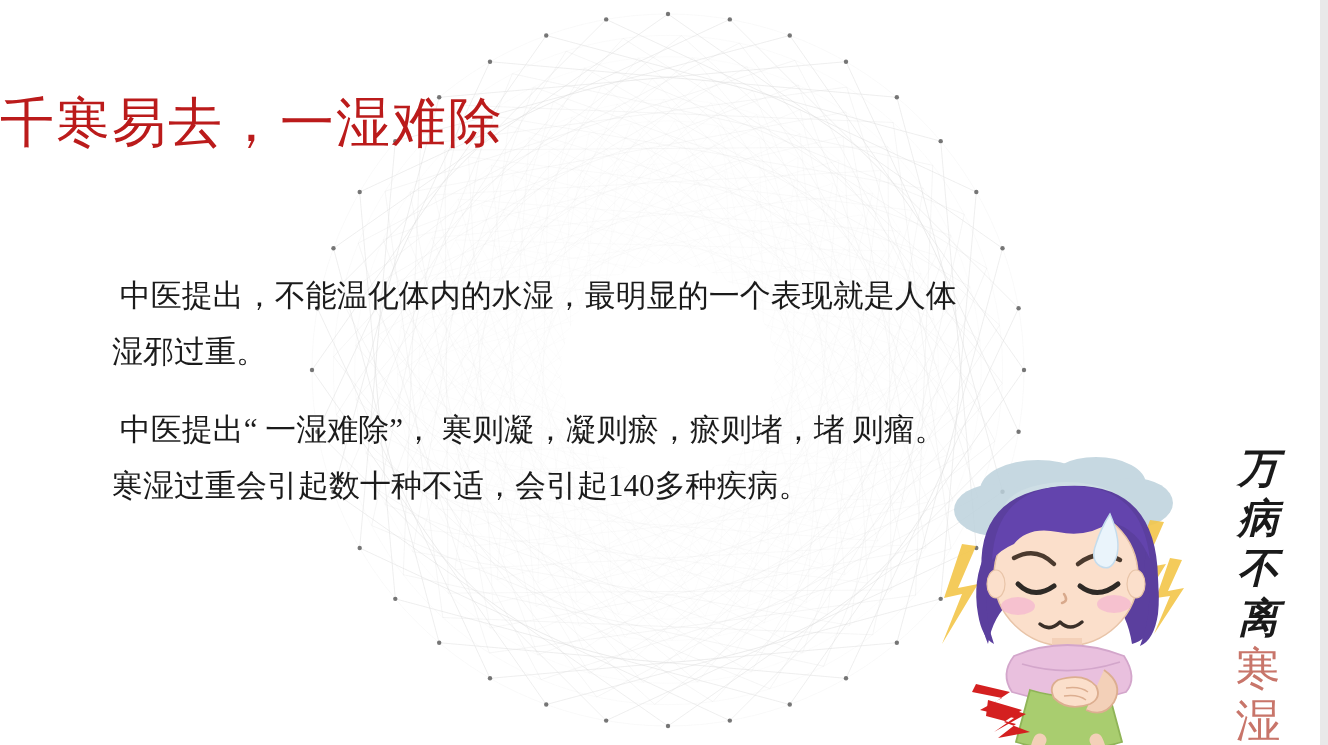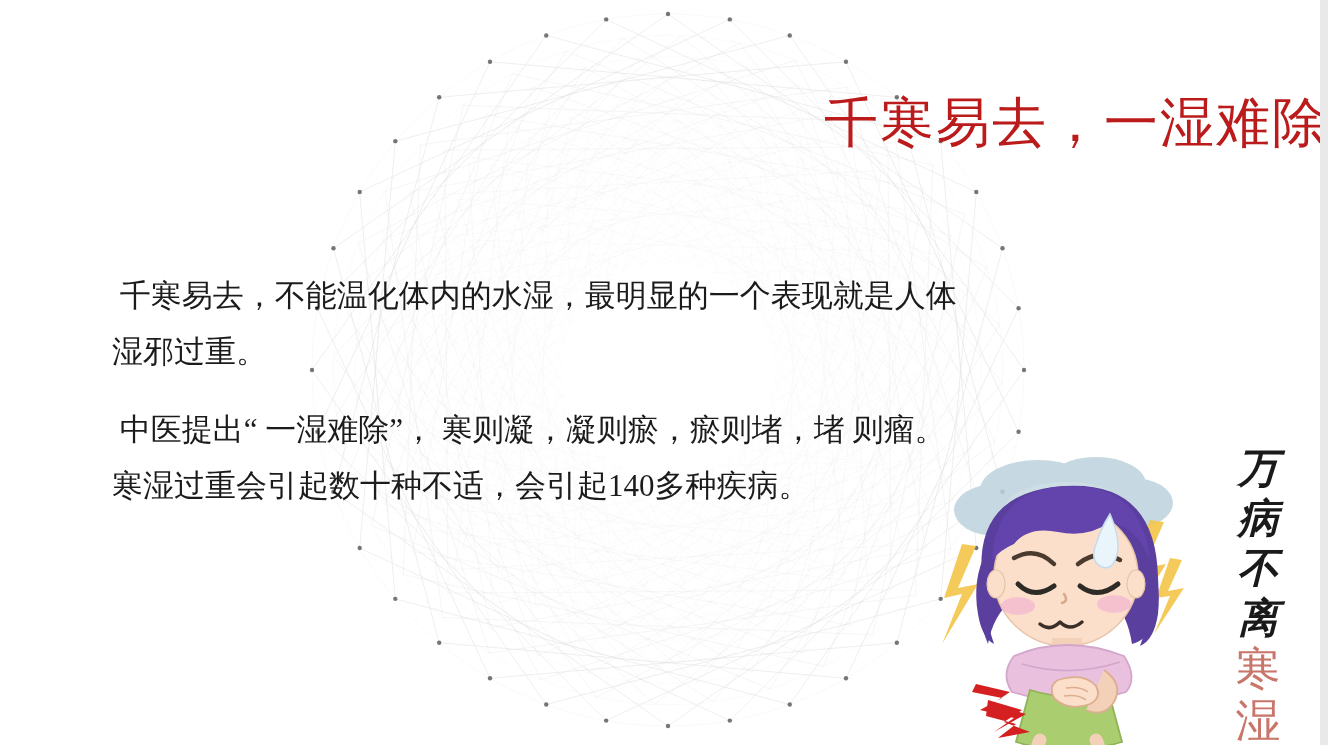--- a/index.html
+++ b/index.html
@@ -26,21 +26,21 @@
     height: 745px;
     pointer-events: none;
   }
 
   
   #title {
     position: absolute;
     left: 0;
     top: 92px;
     width: 1328px;
-    text-align: right;
+    text-align: left;
     color: #bb1b1b;
     font-family: "Liberation Serif", "DejaVu Serif", serif;
     font-size: 54px;
     font-weight: 400;
     letter-spacing: 2px;
     line-height: 1.15;
     white-space: nowrap;
   }
 
   
@@ -451,21 +451,21 @@
         <circle cx="439.17" cy="97.29" r="2.2" fill="#4a4a4a" opacity="0.75"></circle>
         <circle cx="490.00" cy="61.69" r="2.2" fill="#4a4a4a" opacity="0.75"></circle>
         <circle cx="546.24" cy="35.47" r="2.2" fill="#4a4a4a" opacity="0.75"></circle>
         <circle cx="606.18" cy="19.41" r="2.2" fill="#4a4a4a" opacity="0.75"></circle>
       </g>
   </svg>
 
   <div id="title">千寒易去，一湿难除</div>
 
   <div id="body-copy">
-    <p class="para p1"> 千寒易去，不能温化体内的水湿，最明显的一个表现就是人体湿邪过重。</p>
+    <p class="para p1"> 中医提出，不能温化体内的水湿，最明显的一个表现就是人体湿邪过重。</p>
     <p class="para p2"> 中医提出“ 一湿难除”， 寒则凝，凝则瘀，瘀则堵，堵 则瘤。寒湿过重会引起数十种不适，会引起140多种疾病。</p>
   </div>
 
   <svg id="cartoon" viewBox="0 0 300 297" xmlns="http://www.w3.org/2000/svg">
 
     <g opacity="0.85">
       <ellipse cx="120" cy="42" rx="58" ry="30" fill="#bdd2dc"></ellipse>
       <ellipse cx="178" cy="36" rx="50" ry="27" fill="#bdd2dc"></ellipse>
       <ellipse cx="215" cy="55" rx="40" ry="25" fill="#bdd2dc"></ellipse>
       <ellipse cx="78" cy="62" rx="42" ry="26" fill="#bdd2dc"></ellipse>

